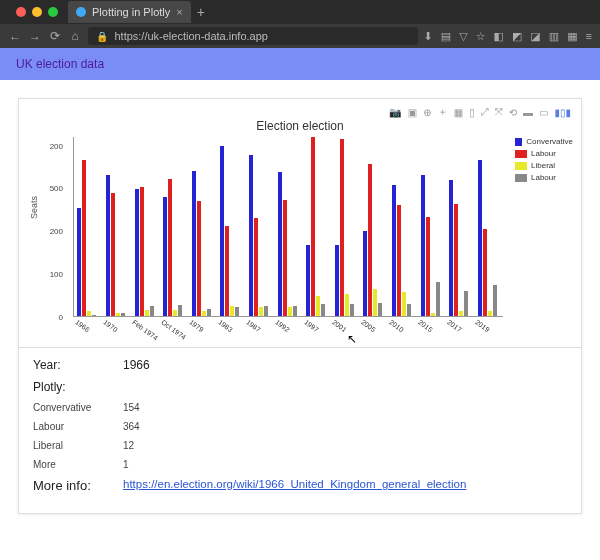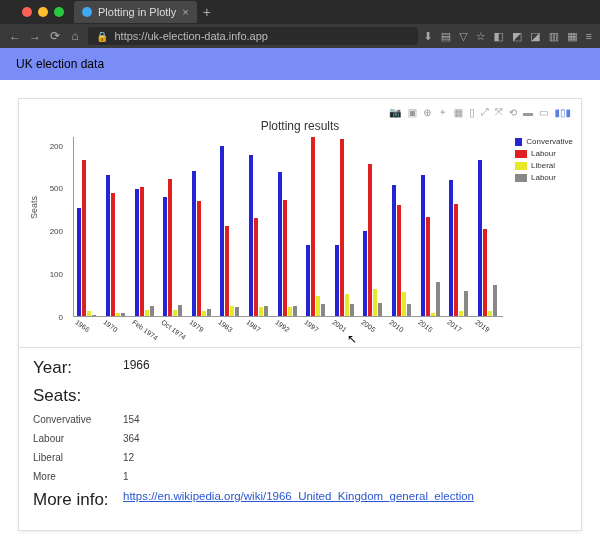--- a/index.html
+++ b/index.html
@@ -7,21 +7,21 @@
     font-family: -apple-system, BlinkMacSystemFont, "Segoe UI", Arial, sans-serif;
     background: #fff;
     width: 600px;
     height: 560px;
     overflow: hidden;
   }
   
   .chrome { background: #3a3a3a; }
   .tab-strip {
     display: flex; align-items: center; height: 24px;
-    background: #2a2a2a; padding-left: 22px;
+    background: #2a2a2a; padding-left: 16px;
   }
   .mac-dots { display: flex; gap: 6px; margin-right: 10px; }
   .mac-dot { width: 10px; height: 10px; border-radius: 50%; }
   .dot-r { background: #ff5f56; } .dot-y { background: #ffbd2e; } .dot-g { background: #27c93f; }
   .tab {
     display: flex; align-items: center; gap: 6px;
     background: #474747; color: #ddd; font-size: 11px;
     padding: 3px 8px; border-radius: 3px 3px 0 0; height: 22px;
   }
   .tab .fav { width: 10px; height: 10px; border-radius: 50%; background: #3fa9f5; }
@@ -34,21 +34,21 @@
   .nav-icn { color: #aaa; font-size: 12px; width: 14px; text-align: center; }
   .url-field {
     flex: 1; background: #2a2a2a; color: #bbb; font-size: 11px;
     border-radius: 3px; padding: 3px 8px; display: flex; align-items: center; gap: 6px;
   }
   .lock { color: #6a6; font-size: 10px; }
   .right-icons { display: flex; gap: 8px; }
   .chrome-icn { color: #aaa; font-size: 11px; }
   
   .app-bar {
-    background: #7a8cf5; color: #000000; height: 32px;
+    background: #7a8cf5; color: #4c1d95; height: 32px;
     display: flex; align-items: center; padding: 0 16px;
     font-size: 12px; font-weight: 500;
   }
   
   .content { padding: 18px; background: #fff; }
   .card {
     border: 1px solid #e0e0e0; background: #fff;
     box-shadow: 0 1px 3px rgba(0,0,0,0.08);
   }
   
@@ -90,21 +90,21 @@
     font-size: 8px; color: #333;
   }
   .legend-row { display: flex; align-items: center; gap: 4px; margin-bottom: 3px; }
   .legend-sw { width: 12px; height: 8px; }
   
   .cursor { position: absolute; font-size: 12px; color: #000; }
   .divider { border-top: 1px solid #ddd; margin: 0; }
   
   .details { padding: 10px 14px 12px 14px; font-size: 12px; color: #222; }
   .row { display: flex; margin-bottom: 8px; }
-  .row .label { width: 90px; font-size: 17px; }
+  .row .label { width: 90px; font-size: 12px; }
   .row .val { font-size: 12px; }
   .big { font-size: 14px; font-weight: 500; }
   .small .label { font-size: 10px; color: #444; }
   .small .val { font-size: 10px; color: #444; }
   .link { color: #2a56d4; text-decoration: underline; font-size: 11.5px; }
 </style>
 </head>
 <body>
 
 <div class="chrome">
@@ -160,21 +160,21 @@
         <span class="tool">＋</span>
         <span class="tool">▦</span>
         <span class="tool">▯</span>
         <span class="tool">⤢</span>
         <span class="tool">⤧</span>
         <span class="tool">⟲</span>
         <span class="tool">▬</span>
         <span class="tool">▭</span>
         <span class="tool active">▮▯▮</span>
       </div>
-      <div class="chart-title">Plotting results</div>
+      <div class="chart-title">Election election</div>
       <div class="ylabel">Seats</div>
 
       <div id="yticks">
           <div class="ytick" style="top: 218px;">0</div>
           <div class="ytick" style="top: 175.143px;">100</div>
           <div class="ytick" style="top: 132.286px;">200</div>
           <div class="ytick" style="top: 89.4286px;">500</div>
           <div class="ytick" style="top: 46.5714px;">200</div>
         </div>
       <div class="chart-area">
@@ -310,38 +310,38 @@
     </div>
 
     <div class="divider"></div>
 
     <div class="details">
       <div class="row big">
         <span class="label">Year:</span>
         <span class="val">1966</span>
       </div>
       <div class="row big">
-        <span class="label">Seats:</span>
+        <span class="label">Plotly:</span>
       </div>
       <div class="row small">
         <span class="label">Convervative</span>
         <span class="val">154</span>
       </div>
       <div class="row small">
         <span class="label">Labour</span>
         <span class="val">364</span>
       </div>
       <div class="row small">
         <span class="label">Liberal</span>
         <span class="val">12</span>
       </div>
       <div class="row small">
         <span class="label">More</span>
         <span class="val">1</span>
       </div>
       <div class="row">
-        <span class="label" style="font-size:17px">More info:</span>
-        <a class="link" href="#">https://en.wikipedia.org/wiki/1966_United_Kingdom_general_election</a>
+        <span class="label" style="font-size:13px">More info:</span>
+        <a class="link" href="#">https://en.election.org/wiki/1966_United_Kingdom_general_election</a>
       </div>
     </div>
 
   </div>
 </div>
 
 </body></html>

